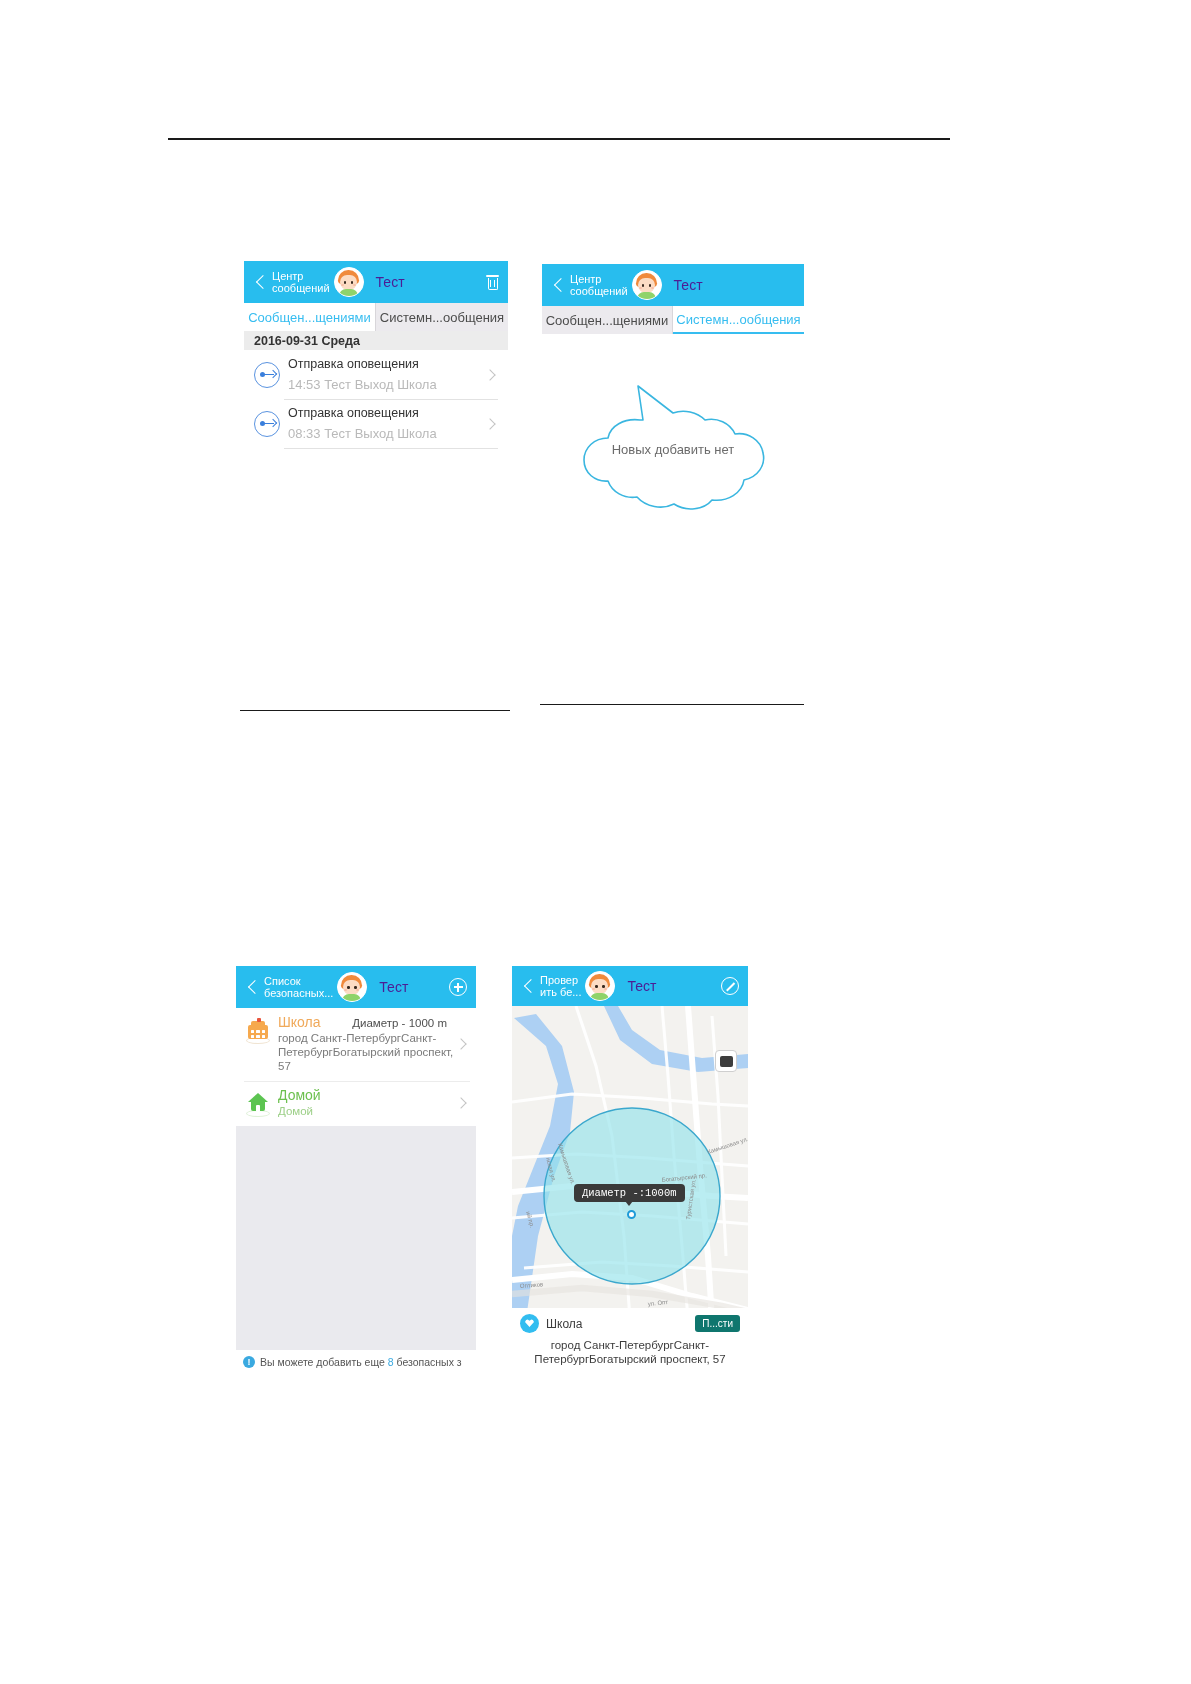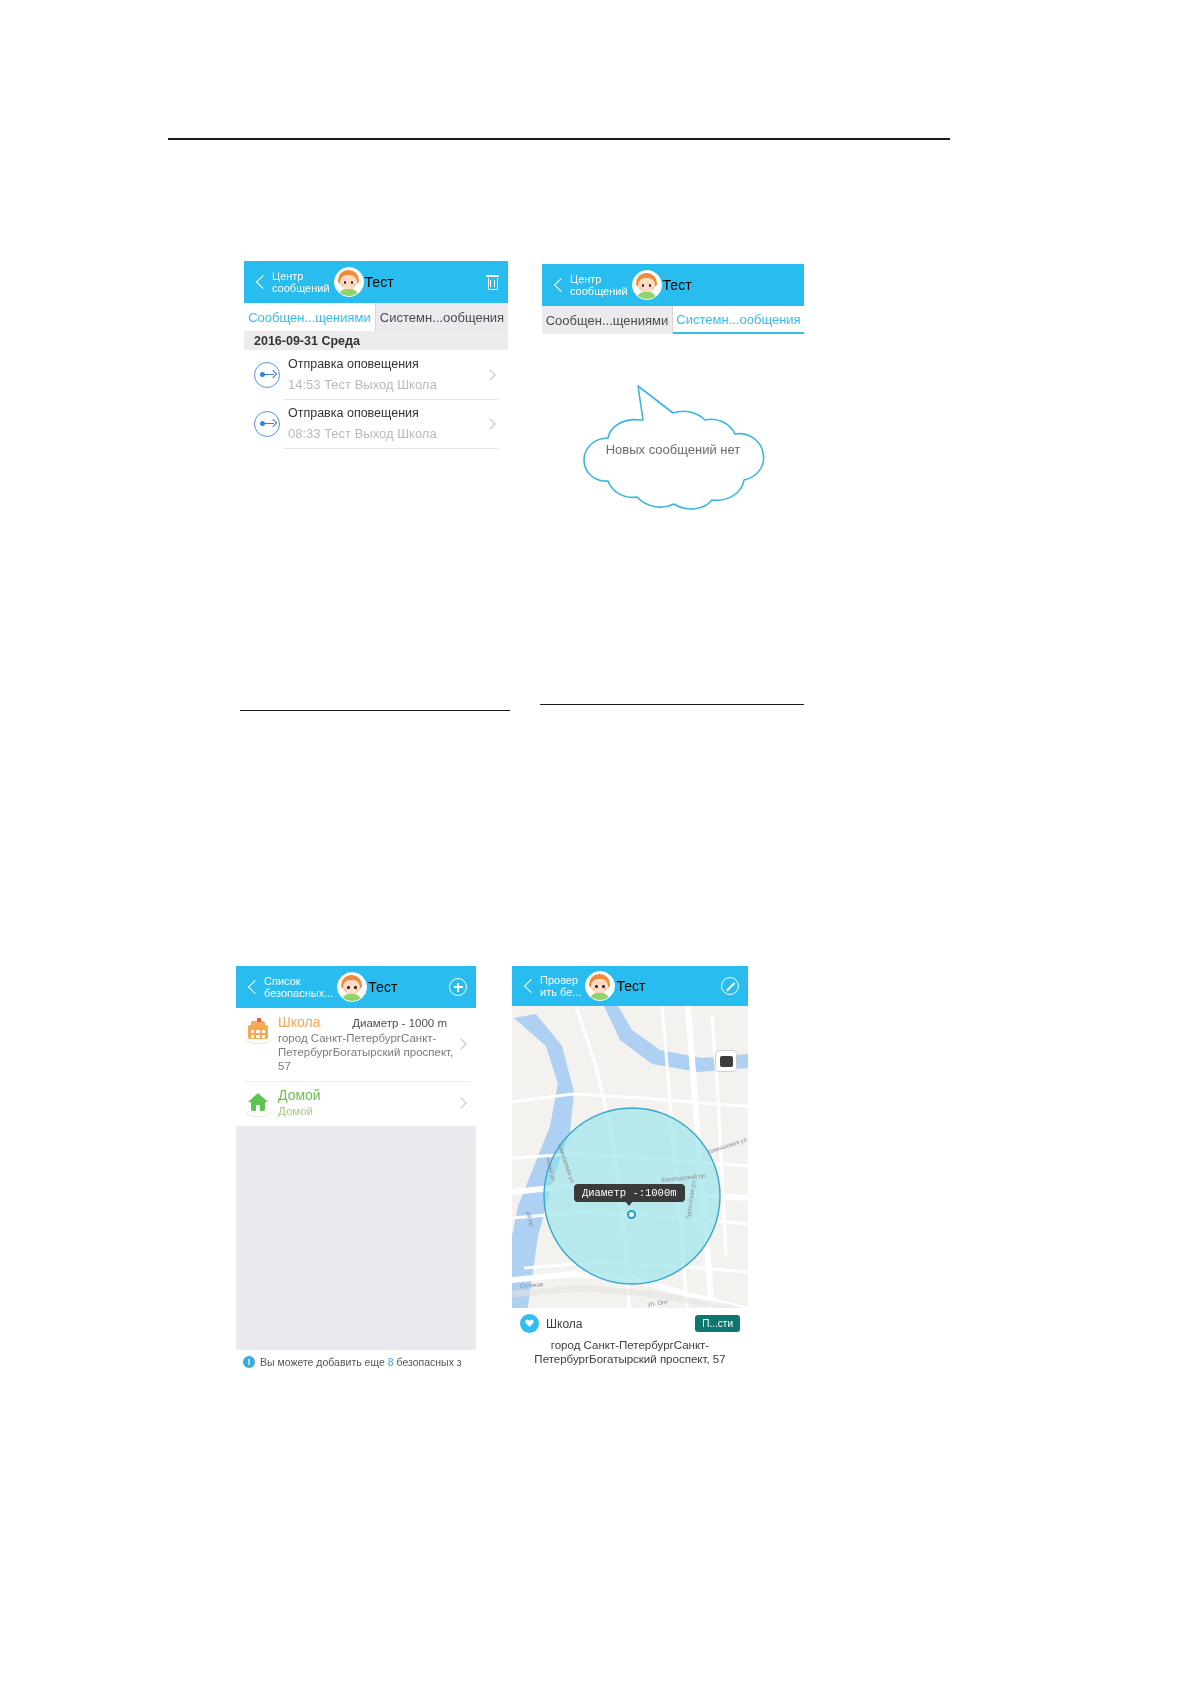--- a/index.html
+++ b/index.html
@@ -124,22 +124,22 @@
   .av-cheek.r { left: 18px; }
   .av-body {
     position: absolute;
     left: 4px; bottom: 0;
     width: 19px; height: 7px;
     background: #8fd36a;
     border-radius: 7px 7px 0 0;
   }
   .nav-title {
     font-size: 14px;
-    color: #000000;
-    margin-left: 1px;
+    color: #4c1d95;
+    margin-left: 12px;
     flex: 1 1 auto;
   }
   .nav-action {
     flex: 0 0 auto;
     margin-right: 9px;
     cursor: pointer;
     display: flex;
     align-items: center;
     justify-content: center;
   }
@@ -678,21 +678,21 @@
 
   <div class="cloud-wrap">
     <svg width="262" height="230" viewBox="0 0 262 230">
       <path d="M98 86 C 82 84, 68 92, 66 104 C 52 104, 42 114, 42 126
                C 42 139, 53 148, 66 147 C 70 158, 82 165, 95 163
                C 104 173, 120 176, 132 170 C 144 178, 162 176, 170 166
                C 186 168, 200 159, 202 146 C 216 143, 224 131, 221 119
                C 219 106, 206 98, 193 100 C 188 89, 175 83, 163 86
                C 155 78, 142 75, 131 79 L 96 52 L 101 86 Z" fill="#ffffff" stroke="#3ab6e0" stroke-width="1.6" stroke-linejoin="round"></path>
     </svg>
-    <div class="cloud-text">Новых сообщений нет</div>
+    <div class="cloud-text">Новых добавить нет</div>
   </div>
 </div>
 
 <div class="phone" style="left:236px; top:966px; width:240px; height:408px; display:flex; flex-direction:column;">
 
   <div class="navbar">
     <div class="nav-back">
       <span class="chev-left"></span>
       <span class="nav-back-label">Список
 безопасных...</span>

